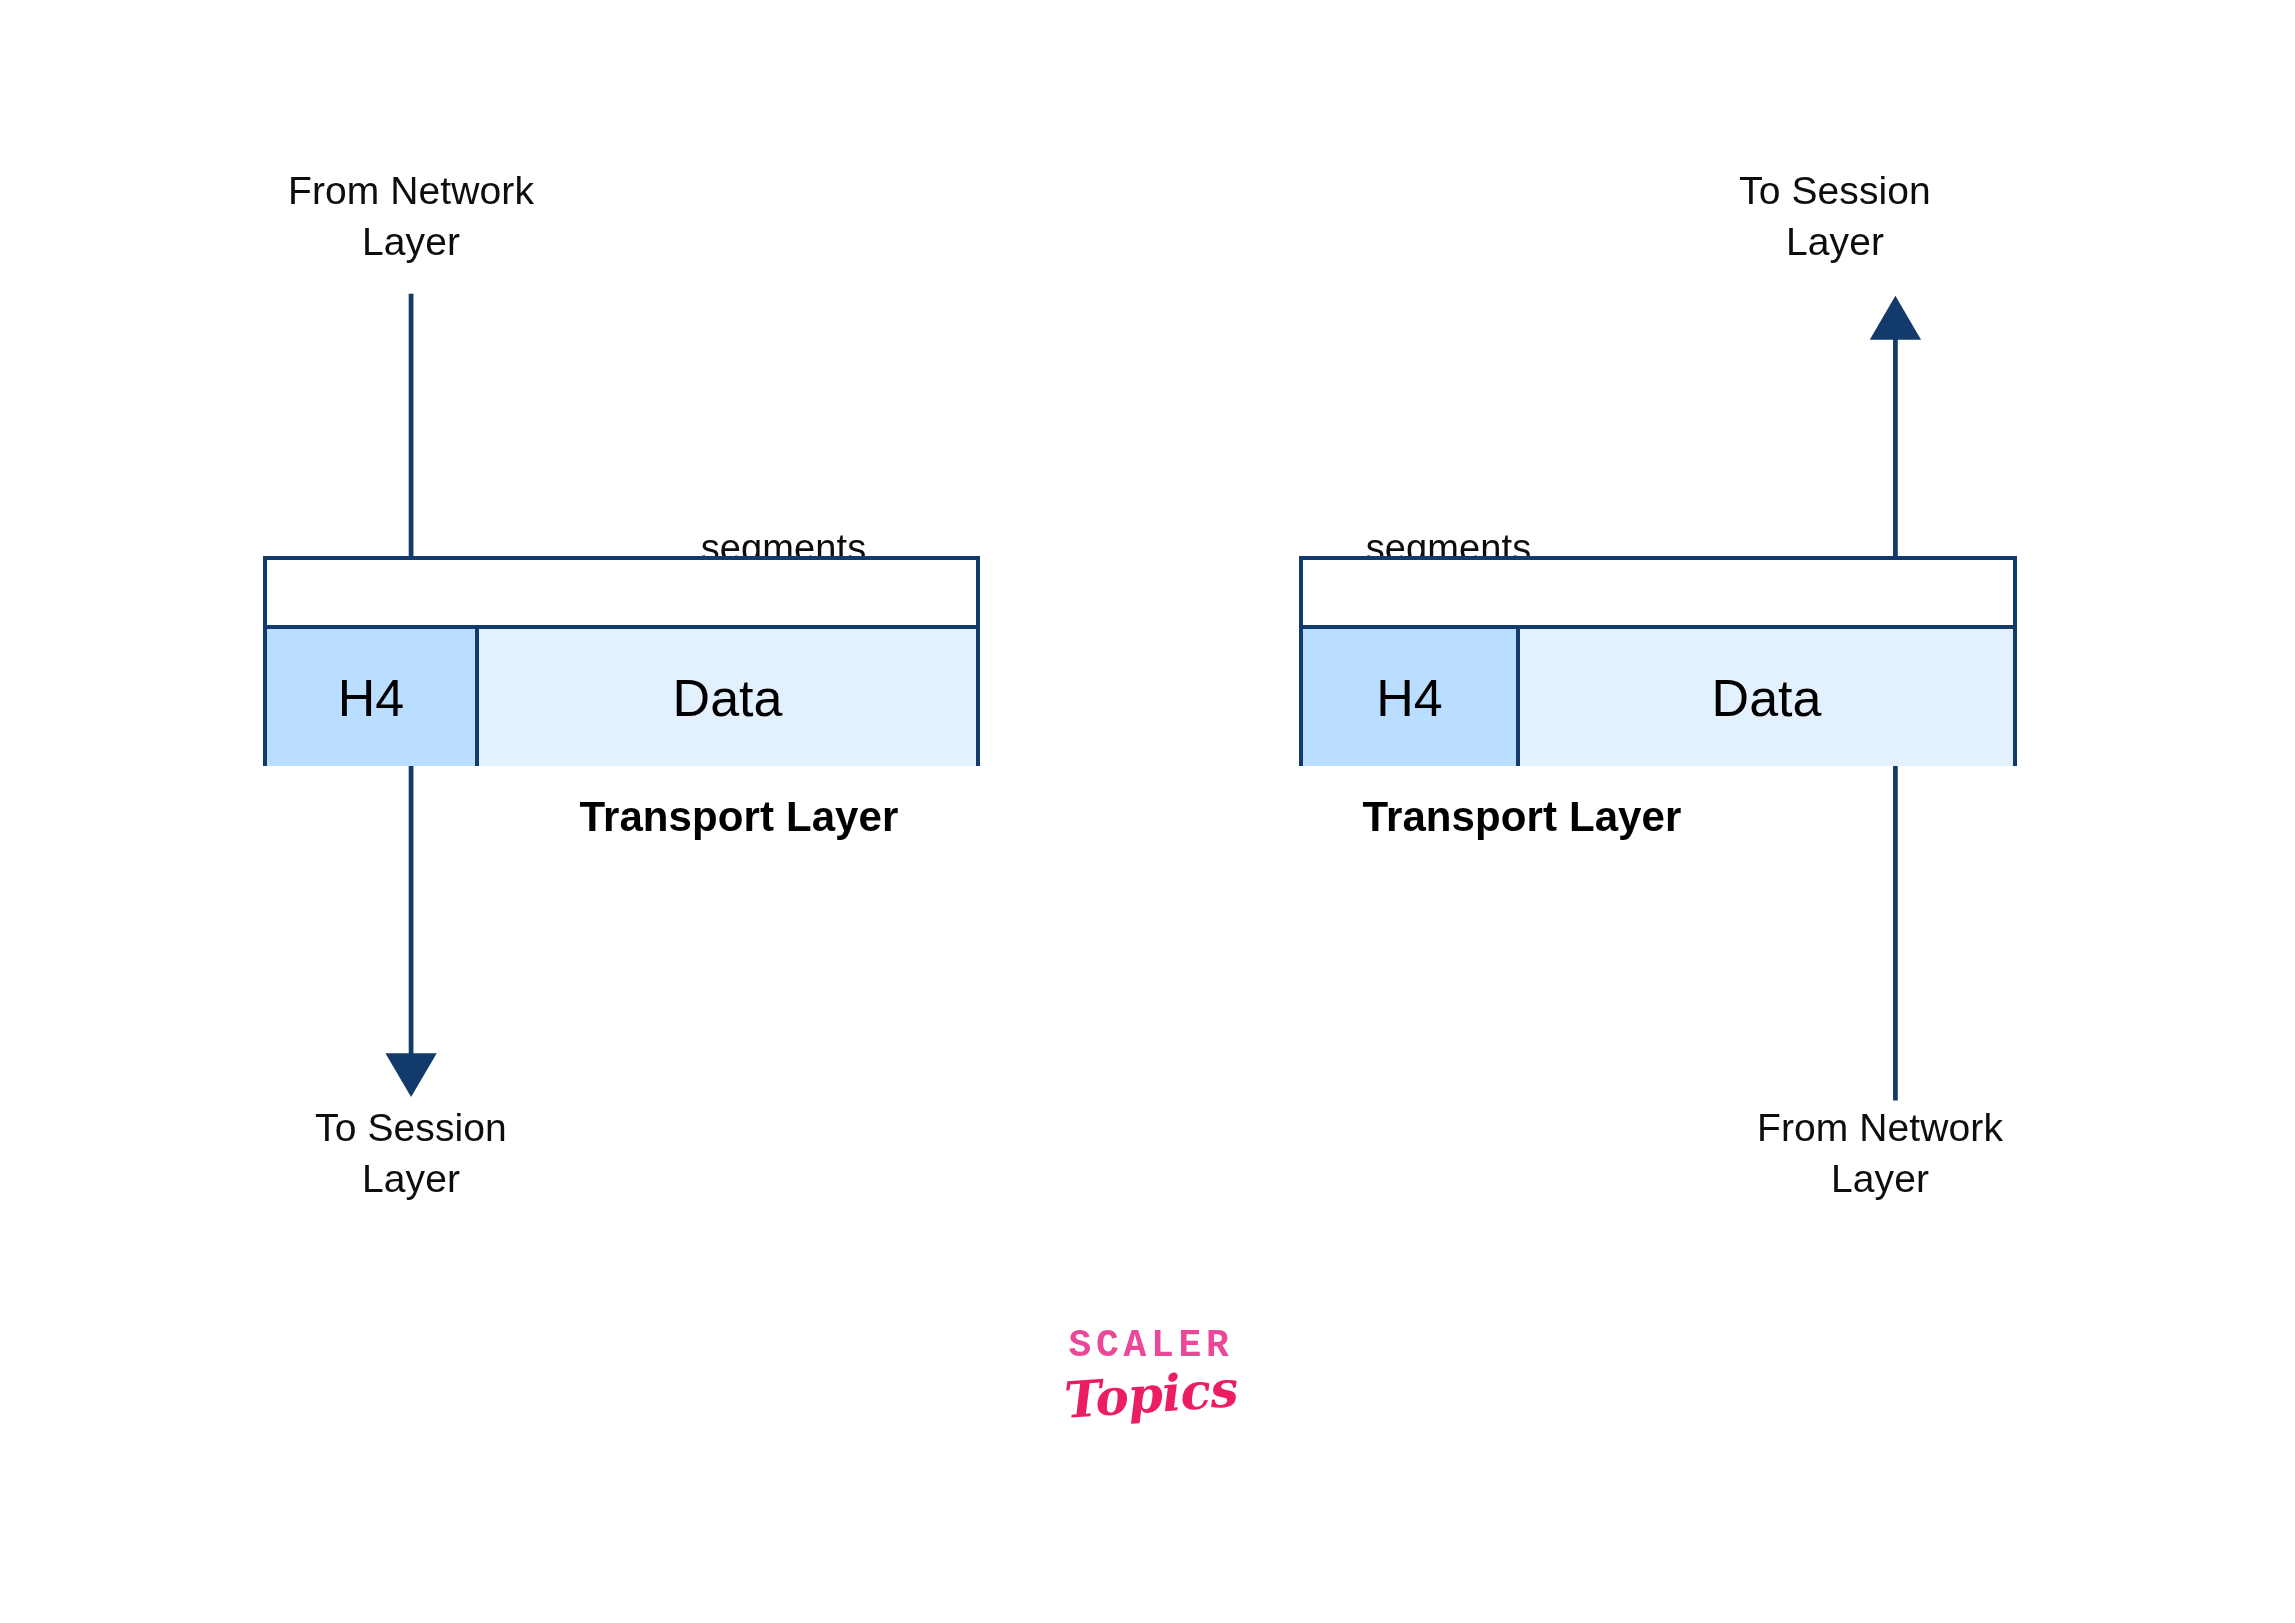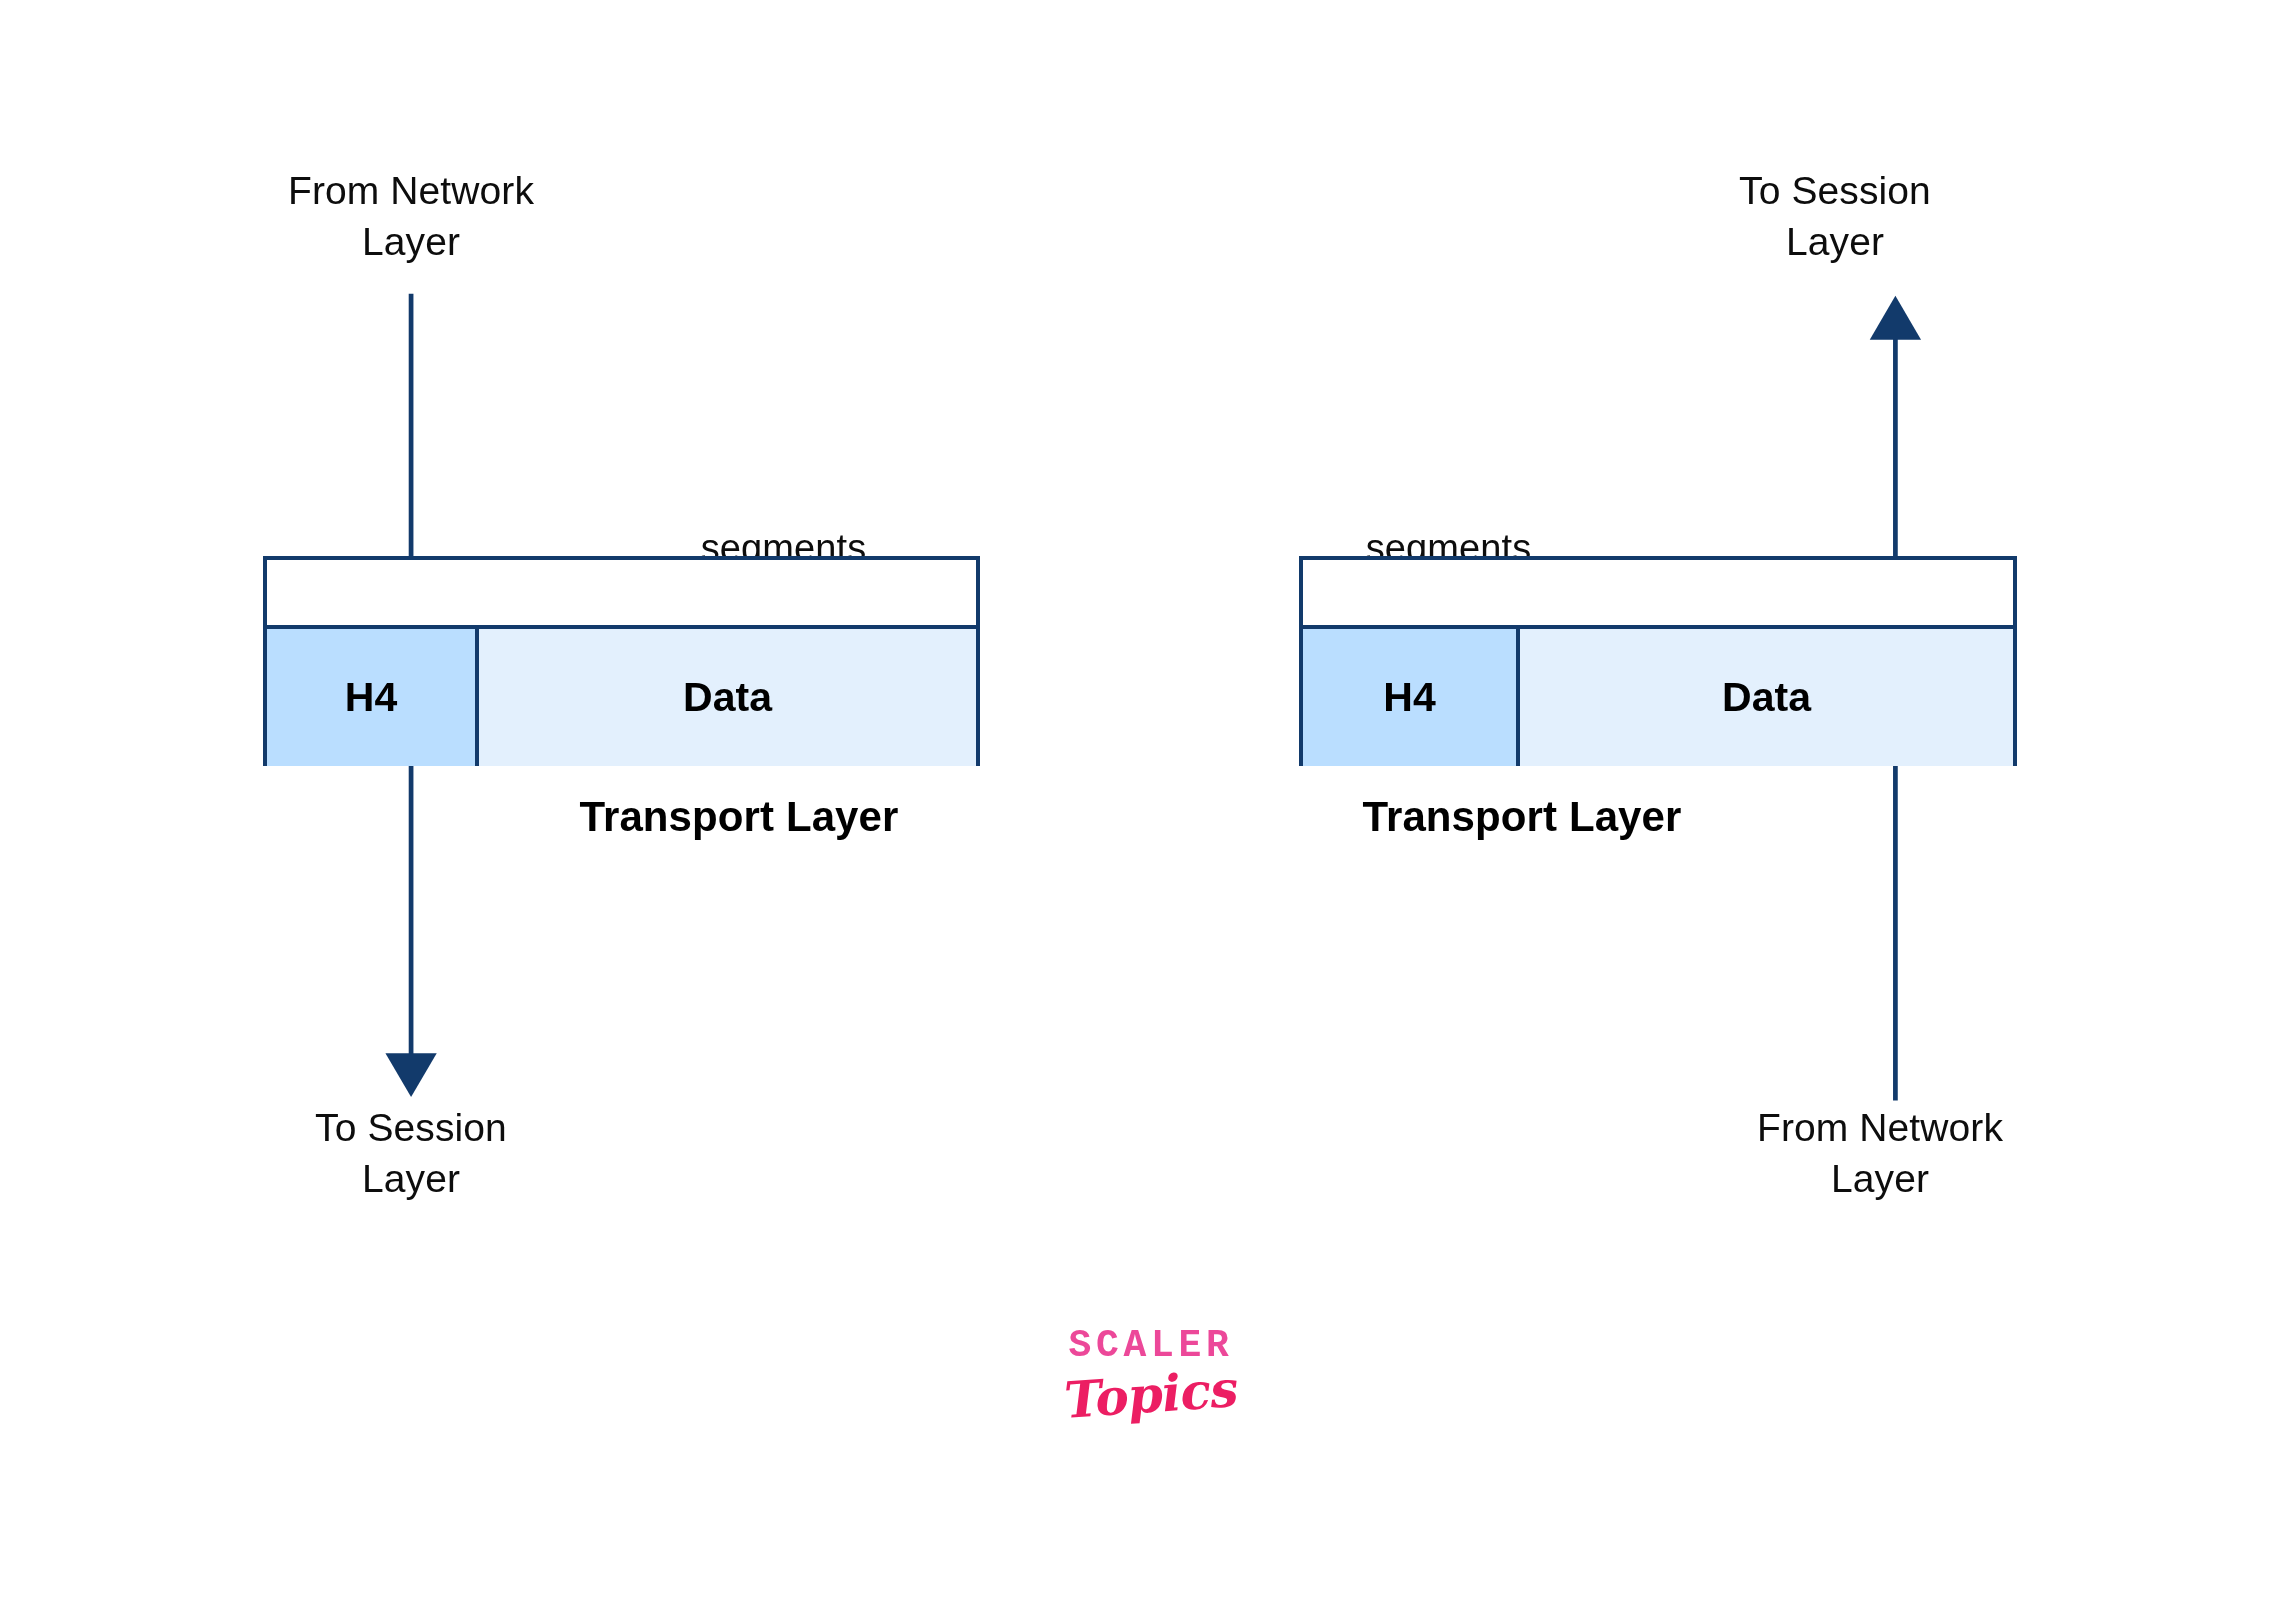--- a/index.html
+++ b/index.html
@@ -76,22 +76,22 @@
     box-sizing: border-box;
     left: 0;
     width: 100%;
     display: flex;
   }
   .cell {
     box-sizing: border-box;
     display: flex;
     align-items: center;
     justify-content: center;
-    font-size: 41px;
-    font-weight: 700;
+    font-size: 52px;
+    font-weight: 400;
     color: #000000;
     height: 100%;
   }
   .cell-header {
     background: #badeff;
     border-right: 4px solid #123a6b;
   }
   .cell-data {
     background: #e3f0fd;
     flex: 1 1 auto;

